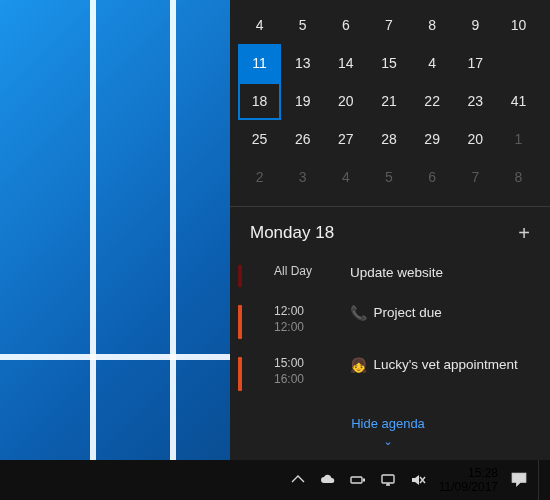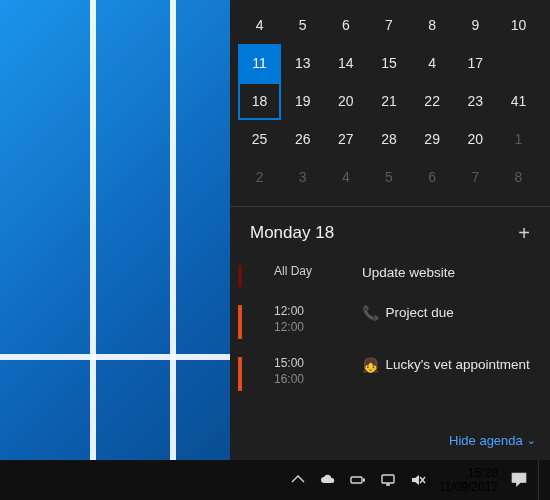--- a/index.html
+++ b/index.html
@@ -25,24 +25,24 @@
   .agenda-head { display: flex; align-items: center; justify-content: space-between; padding: 12px 14px 10px 20px; }
   .agenda-title { font-size: 17px; font-weight: 400; color: #f0f0f0; }
   .plus { font-size: 20px; color: #d0d0d0; line-height: 1; padding: 4px 6px; }
   .events { padding: 0 10px 0 8px; flex: 1; overflow: hidden; }
   .event { display: flex; align-items: flex-start; padding: 6px 0 10px 0; position: relative; gap: 24px; }
   .event .bar { width: 4px; flex: 0 0 4px; margin-right: 8px; border-radius: 1px; }
   .event.allday .bar { height: 22px; background: #6b1010; margin-top: 2px; }
   .event.timed .bar { height: 34px; background: #e24b1d; margin-top: 2px; }
   .event .when { width: 52px; flex: 0 0 52px; font-size: 12px; color: #cfcfcf; line-height: 16px; }
   .event .when .end { color: #8a8a8a; }
-  .event .what { flex: 1; font-size: 13.5px; color: #e6e6e6; line-height: 18px; display: flex; align-items: flex-start; gap: 6px; padding-top: 1px; margin-left: 12px; }
+  .event .what { flex: 1; font-size: 13.5px; color: #e6e6e6; line-height: 18px; display: flex; align-items: flex-start; gap: 6px; padding-top: 1px; }
   .icon-phone { color: #e24b1d; font-size: 14px; }
   .icon-girl { font-size: 14px; }
-  .hide-agenda { text-align: right; padding: 0 14px 12px 10px; font-size: 13px; color: #4aa3ff; display: flex; justify-content: flex-end; align-items: center; gap: 4px; }
+  .hide-agenda { text-align: right; padding: 0 14px 12px 10px; font-size: 13px; color: #4aa3ff; display: flex; justify-content: flex-end; align-items: center; gap: 4px; flex-direction: column; }
   .chev { font-size: 11px; color: #4aa3ff; }
 
   .taskbar { position: absolute; left: 0; right: 0; bottom: 0; height: 40px; background: #101010; display: flex; align-items: center; justify-content: flex-end; padding: 0 6px 0 0; gap: 2px; }
   .tray { display: flex; align-items: center; gap: 12px; color: #d8d8d8; font-size: 13px; padding-right: 4px; }
   .tray .ico { width: 18px; height: 18px; display: flex; align-items: center; justify-content: center; }
   .tray .ico svg { width: 16px; height: 16px; fill: none; stroke: #d8d8d8; stroke-width: 1.4; }
   .clock { text-align: right; line-height: 14px; font-size: 12px; padding: 0 6px; }
   .clock .t { display: block; }
   .action-center { width: 26px; height: 26px; display:flex; align-items:center; justify-content:center; }
   .action-center svg { width: 18px; height: 18px; fill: #d8d8d8; stroke: #d8d8d8; }

